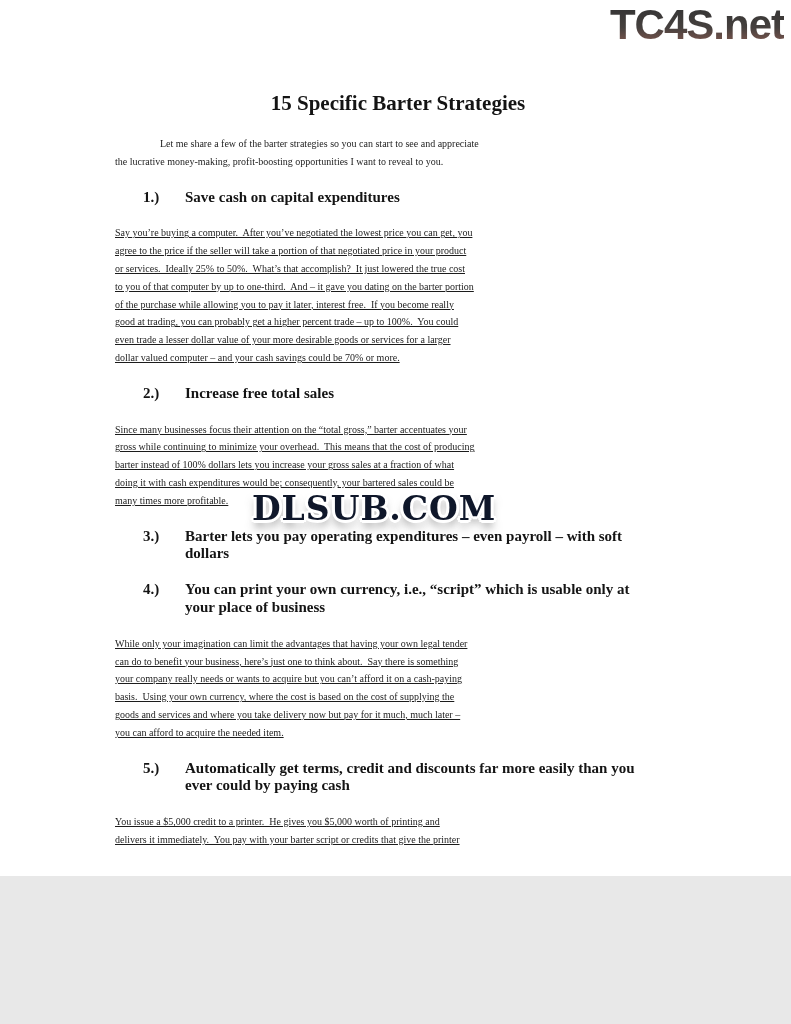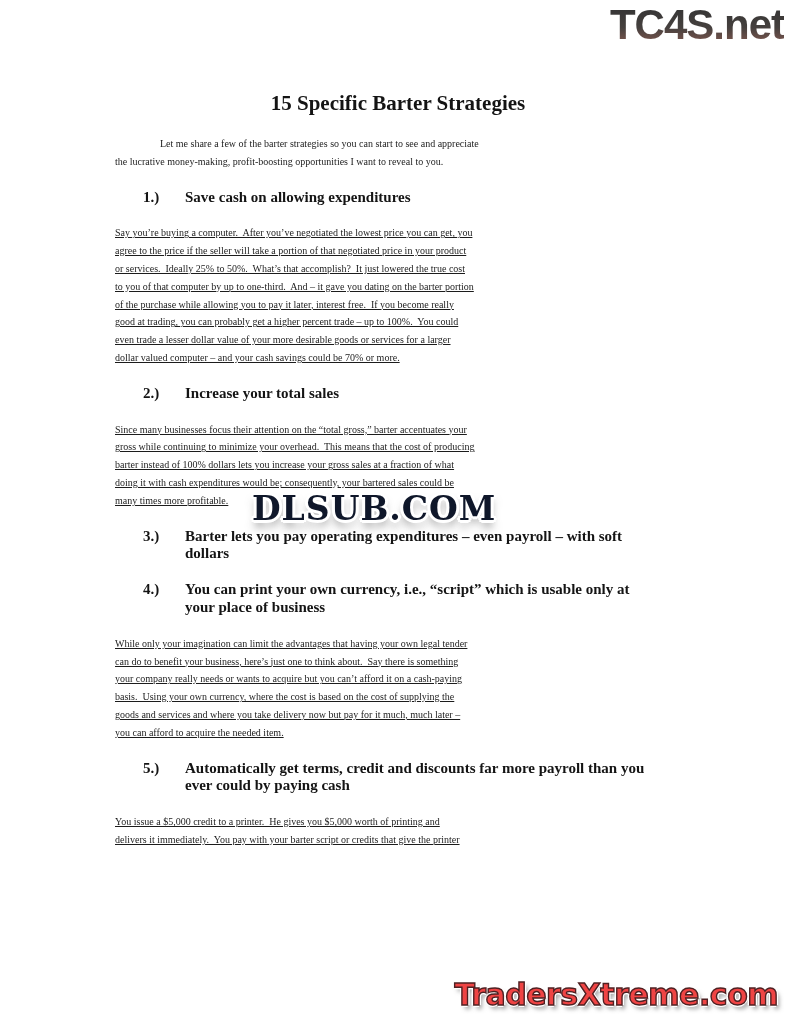--- a/index.html
+++ b/index.html
@@ -1,18 +1,18 @@
 <!DOCTYPE html>
 <html><head>
 <meta charset="utf-8">
 <style>
   html,body{margin:0;padding:0;background:#e8e8e8;}
   .page{
     position:relative;
-    width:791px;height:1024px;
+    width:791px;height:876px;
     margin:0 auto;
     background:#ffffff;
     font-family:"Liberation Serif", serif;
     color:#1c1c1c;
     overflow:hidden;
   }
   .column{
     position:absolute;
     left:115px;top:91px;
     width:566px;
@@ -112,34 +112,34 @@
 
   <main class="column">
 
     <h1 class="doc-title">15 Specific Barter Strategies</h1>
 
     <p class="intro">Let me share a few of the barter strategies so you can start to see and appreciate
 the lucrative money-making, profit-boosting opportunities I want to reveal to you.</p>
 
     <div class="sec-heading">
       <span class="sec-num">1.)</span>
-      <span class="sec-htext">Save cash on allowing expenditures</span>
+      <span class="sec-htext">Save cash on capital expenditures</span>
     </div>
     <p class="sec-body">Say you’re buying a computer.  After you’ve negotiated the lowest price you can get, you
 agree to the price if the seller will take a portion of that negotiated price in your product
 or services.  Ideally 25% to 50%.  What’s that accomplish?  It just lowered the true cost
 to you of that computer by up to one-third.  And – it gave you dating on the barter portion
 of the purchase while allowing you to pay it later, interest free.  If you become really
 good at trading, you can probably get a higher percent trade – up to 100%.  You could
 even trade a lesser dollar value of your more desirable goods or services for a larger
 dollar valued computer – and your cash savings could be 70% or more.</p>
 
     <div class="sec-heading">
       <span class="sec-num">2.)</span>
-      <span class="sec-htext">Increase your total sales</span>
+      <span class="sec-htext">Increase free total sales</span>
     </div>
     <p class="sec-body">Since many businesses focus their attention on the “total gross,” barter accentuates your
 gross while continuing to minimize your overhead.  This means that the cost of producing
 barter instead of 100% dollars lets you increase your gross sales at a fraction of what
 doing it with cash expenditures would be; consequently, your bartered sales could be
 many times more profitable.</p>
 
     <div class="sec-heading">
       <span class="sec-num">3.)</span>
       <span class="sec-htext">Barter lets you pay operating expenditures – even payroll – with soft
@@ -153,21 +153,21 @@
     </div>
     <p class="sec-body">While only your imagination can limit the advantages that having your own legal tender
 can do to benefit your business, here’s just one to think about.  Say there is something
 your company really needs or wants to acquire but you can’t afford it on a cash-paying
 basis.  Using your own currency, where the cost is based on the cost of supplying the
 goods and services and where you take delivery now but pay for it much, much later –
 you can afford to acquire the needed item.</p>
 
     <div class="sec-heading">
       <span class="sec-num">5.)</span>
-      <span class="sec-htext">Automatically get terms, credit and discounts far more payroll than you
+      <span class="sec-htext">Automatically get terms, credit and discounts far more easily than you
 ever could by paying cash</span>
     </div>
     <p class="sec-body">You issue a $5,000 credit to a printer.  He gives you $5,000 worth of printing and
 delivers it immediately.  You pay with your barter script or credits that give the printer</p>
 
   </main>
 
   <div class="dlsub">DLSUB.COM</div>
 
   <div class="traders">TradersXtreme.com</div>

